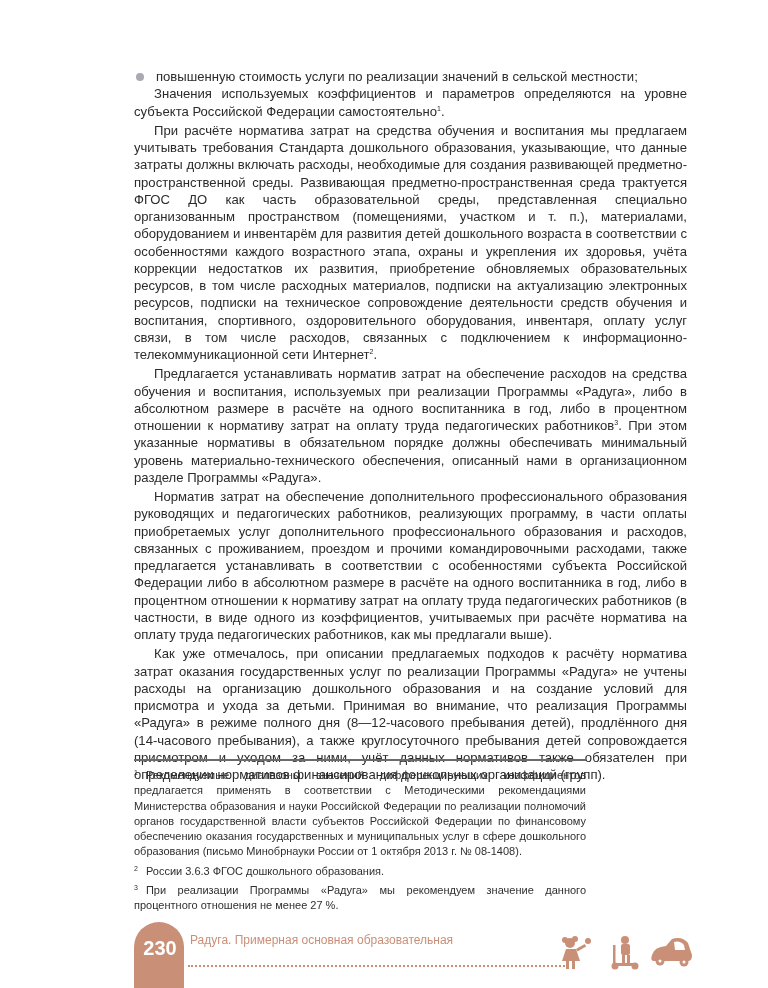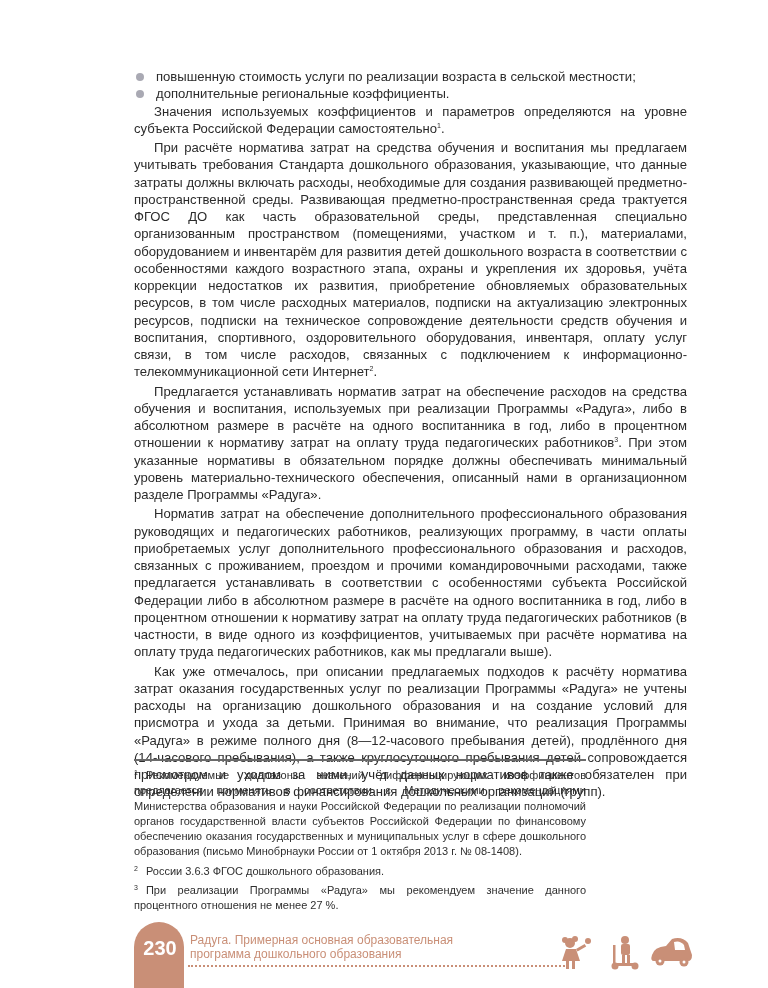--- a/index.html
+++ b/index.html
@@ -21,25 +21,21 @@
   .footer-title { position: absolute; left: 190px; top: 933px; font-size: 12px; line-height: 14px; color: #c98f77; }
   .footer-dots { position: absolute; left: 188px; top: 965px; width: 380px; border-top: 2px dotted #c98f77; }
   .illus { position: absolute; top: 935px; }
 </style>
 </head>
 <body>
 
 <div class="page">
   <div class="bullet">
     <span class="dot"></span>
-    <span>повышенную стоимость услуги по реализации возраста в сельской местности;</span>
-  </div>
-  <div class="bullet">
-    <span class="dot"></span>
-    <span>дополнительные региональные коэффициенты.</span>
+    <span>повышенную стоимость услуги по реализации значений в сельской местности;</span>
   </div>
 
   <p class="para"><span>Значения используемых коэффициентов и параметров определяются на уровне субъекта Российской Федерации самостоятельно</span><sup>1</sup><span>.</span></p>
   <p class="para"><span>При расчёте норматива затрат на средства обучения и воспитания мы предлагаем учитывать требования Стандарта дошкольного образования, указывающие, что данные затраты должны включать расходы, необходимые для создания развивающей предметно-пространственной среды. Развивающая предметно-пространственная среда трактуется ФГОС ДО как часть образовательной среды, представленная специально организованным пространством (помещениями, участком и т. п.), материалами, оборудованием и инвентарём для развития детей дошкольного возраста в соответствии с особенностями каждого возрастного этапа, охраны и укрепления их здоровья, учёта коррекции недостатков их развития, приобретение обновляемых образовательных ресурсов, в том числе расходных материалов, подписки на актуализацию электронных ресурсов, подписки на техническое сопровождение деятельности средств обучения и воспитания, спортивного, оздоровительного оборудования, инвентаря, оплату услуг связи, в том числе расходов, связанных с подключением к информационно-телекоммуникационной сети Интернет</span><sup>2</sup><span>.</span></p>
   <p class="para"><span>Предлагается устанавливать норматив затрат на обеспечение расходов на средства обучения и воспитания, используемых при реализации Программы «Радуга», либо в абсолютном размере в расчёте на одного воспитанника в год, либо в процентном отношении к нормативу затрат на оплату труда педагогических работников</span><sup>3</sup><span>. При этом указанные нормативы в обязательном порядке должны обеспечивать минимальный уровень материально-технического обеспечения, описанный нами в организационном разделе Программы «Радуга».</span></p>
   <p class="para"><span>Норматив затрат на обеспечение дополнительного профессионального образования руководящих и педагогических работников, реализующих программу, в части оплаты приобретаемых услуг дополнительного профессионального образования и расходов, связанных с проживанием, проездом и прочими командировочными расходами, также предлагается устанавливать в соответствии с особенностями субъекта Российской Федерации либо в абсолютном размере в расчёте на одного воспитанника в год, либо в процентном отношении к нормативу затрат на оплату труда педагогических работников (в частности, в виде одного из коэффициентов, учитываемых при расчёте норматива на оплату труда педагогических работников, как мы предлагали выше).</span></p>
   <p class="para"><span>Как уже отмечалось, при описании предлагаемых подходов к расчёту норматива затрат оказания государственных услуг по реализации Программы «Радуга» не учтены расходы на организацию дошкольного образования и на создание условий для присмотра и ухода за детьми. Принимая во внимание, что реализация Программы «Радуга» в режиме полного дня (8—12-часового пребывания детей), продлённого дня (14-часового пребывания), а также круглосуточного пребывания детей сопровождается присмотром и уходом за ними, учёт данных нормативов также обязателен при определении нормативов финансирования дошкольных организаций (групп).</span></p>
 </div>
 
 <div class="rule"></div>
@@ -47,21 +43,20 @@
 <div class="footnotes">
   <p class="fn"><span class="num">1</span><span>Рекомендуемые диапазоны значений дифференцирующих коэффициентов предлагается применять в соответствии с Методическими рекомендациями Министерства образования и науки Российской Федерации по реализации полномочий органов государственной власти субъектов Российской Федерации по финансовому обеспечению оказания государственных и муниципальных услуг в сфере дошкольного образования (письмо Минобрнауки России от 1 октября 2013 г. № 08-1408).</span></p>
   <p class="fn"><span class="num">2</span><span>России 3.6.3 ФГОС дошкольного образования.</span></p>
   <p class="fn"><span class="num">3</span><span>При реализации Программы «Радуга» мы рекомендуем значение данного процентного отношения не менее 27 %.</span></p>
 </div>
 
 <div class="footer-tab"></div>
 <div class="page-number">230</div>
 <div class="footer-title">
   <div>Радуга. Примерная основная образовательная</div>
-  <div>программа дошкольного образования</div>
 </div>
 <div class="footer-dots"></div>
 
 <svg class="illus" style="left:560px" width="36" height="36" viewBox="0 0 36 36">
   <g fill="#c98f77">
     <circle cx="10" cy="8" r="5"></circle>
     <circle cx="5" cy="5" r="3"></circle>
     <circle cx="15" cy="4" r="3"></circle>
     <path d="M6 14 L16 14 L20 26 L2 26 Z"></path>
     <rect x="6" y="26" width="3" height="8"></rect>

